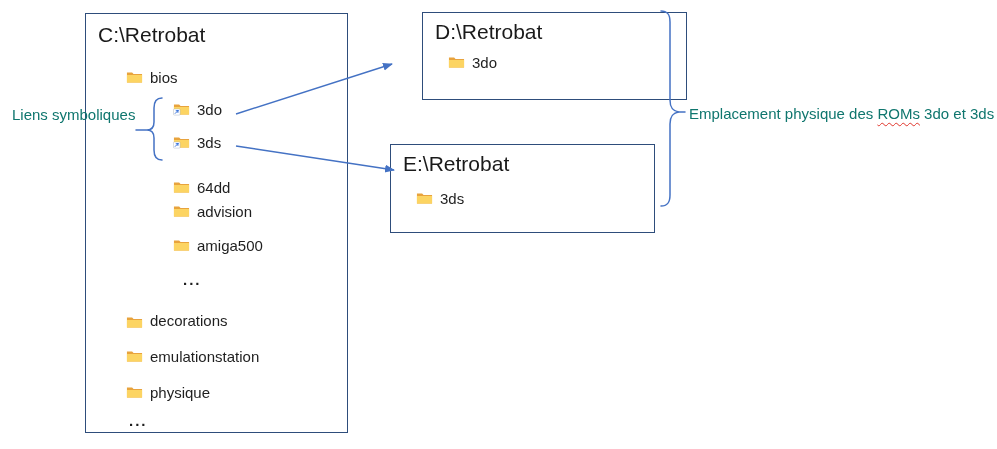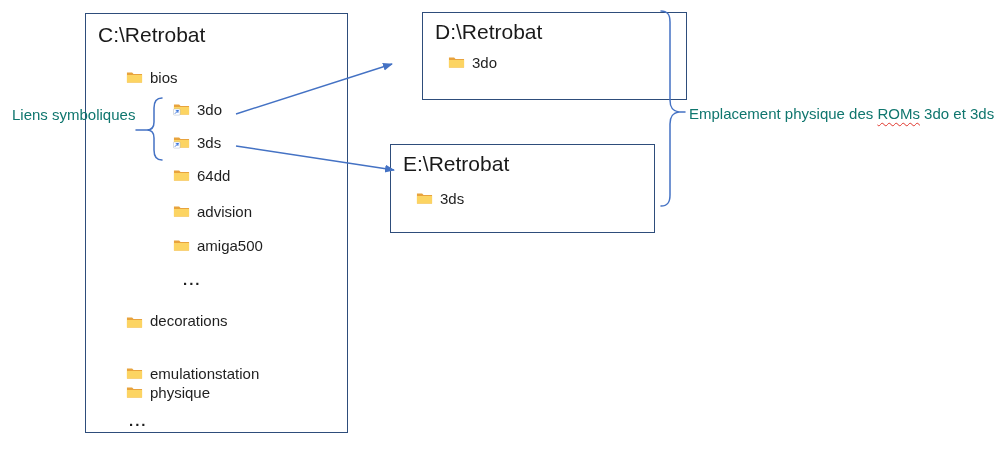--- a/index.html
+++ b/index.html
@@ -94,21 +94,21 @@
     <div class="row" style="left:87px; top:119px;">
       <svg viewBox="0 0 18 14">
           <path d="M1,2.2 L6.5,2.2 L8,3.9 L17,3.9 L17,12.9 L1,12.9 Z" fill="#E8A33D"></path>
           <path d="M1,4.9 L17,4.9 L17,12.9 L1,12.9 Z" fill="#FCD462"></path>
           <rect x="0.5" y="7" width="7" height="6.5" rx="1" fill="#ffffff" stroke="#9aa7b8" stroke-width="0.4"></rect>
           <path d="M2.3,11.7 L5.3,8.7 M5.3,8.7 L3.3,8.8 M5.3,8.7 L5.2,10.7" stroke="#2F6BD8" stroke-width="1" fill="none" stroke-linecap="round"></path>
         </svg>
       <span>3ds</span>
     </div>
 
-    <div class="row" style="left:87px; top:152px;">
+    <div class="row" style="left:87px; top:164px;">
       <svg viewBox="0 0 18 14">
           <path d="M1,2.2 L6.5,2.2 L8,3.9 L17,3.9 L17,12.9 L1,12.9 Z" fill="#E8A33D"></path>
           <path d="M1,4.9 L17,4.9 L17,12.9 L1,12.9 Z" fill="#FCD462"></path>
         </svg>
       <span>64dd</span>
     </div>
 
     <div class="row" style="left:87px; top:188px;text-align:center;">
       <svg viewBox="0 0 18 14">
           <path d="M1,2.2 L6.5,2.2 L8,3.9 L17,3.9 L17,12.9 L1,12.9 Z" fill="#E8A33D"></path>
@@ -130,21 +130,21 @@
     </div>
 
     <div class="row" style="left:40px; top:297px;align-items:flex-end;">
       <svg viewBox="0 0 18 14">
           <path d="M1,2.2 L6.5,2.2 L8,3.9 L17,3.9 L17,12.9 L1,12.9 Z" fill="#E8A33D"></path>
           <path d="M1,4.9 L17,4.9 L17,12.9 L1,12.9 Z" fill="#FCD462"></path>
         </svg>
       <span>decorations</span>
     </div>
 
-    <div class="row" style="left:40px; top:350px;">
+    <div class="row" style="left:40px; top:333px;">
       <svg viewBox="0 0 18 14">
           <path d="M1,2.2 L6.5,2.2 L8,3.9 L17,3.9 L17,12.9 L1,12.9 Z" fill="#E8A33D"></path>
           <path d="M1,4.9 L17,4.9 L17,12.9 L1,12.9 Z" fill="#FCD462"></path>
         </svg>
       <span>emulationstation</span>
     </div>
 
     <div class="row" style="left:40px; top:369px;">
       <svg viewBox="0 0 18 14">
           <path d="M1,2.2 L6.5,2.2 L8,3.9 L17,3.9 L17,12.9 L1,12.9 Z" fill="#E8A33D"></path>

